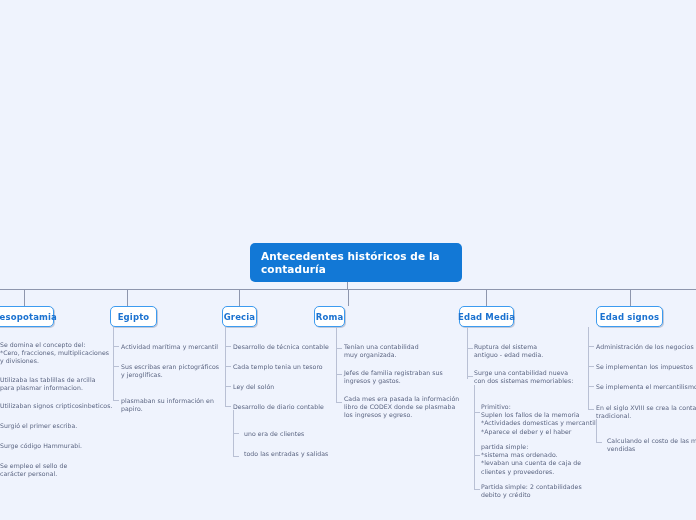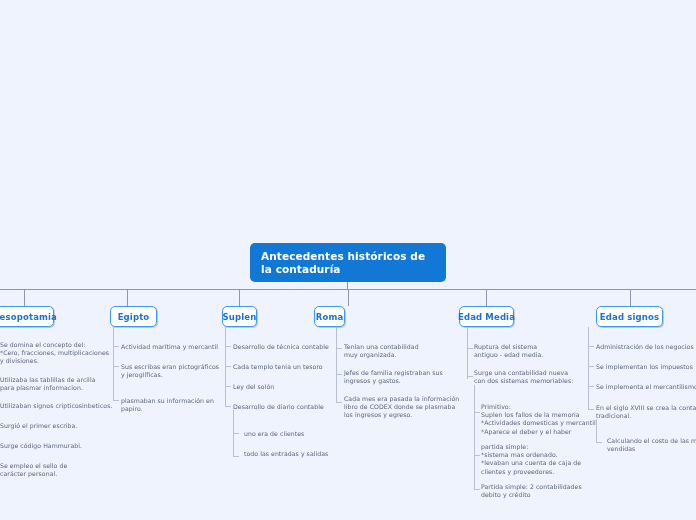--- a/index.html
+++ b/index.html
@@ -13,21 +13,21 @@
   #canvas{position:absolute;inset:0;}
 
   
   .ln{position:absolute;background:#8e96ad;}
   .ln.v{width:1px;}
   .ln.h{height:1px;}
   .ln.light{background:#b9c0d4;}
 
   
   #root-node{
-    position:absolute;left:250px;top:243px;width:196px;height:39px;
+    position:absolute;left:250px;top:243px;width:212px;height:39px;
     background:#1278d6;border-radius:5px;
     box-sizing:border-box;padding:7px 10px 4px 11px;
     color:#ffffff;font-size:10.5px;font-weight:bold;line-height:13px;
     letter-spacing:.1px;
   }
 
   
   .era-box{
     position:absolute;height:21px;
     background:#ffffff;border:1.5px solid #3c9bf0;border-radius:5px;
@@ -68,21 +68,21 @@
   <div class="ln v" style="left:486px;top:289px;height:17px;"></div>
   <div class="ln v" style="left:630px;top:289px;height:17px;"></div>
 
   <div class="era-box" style="left:-6px;top:306px;width:60px;">
       <span>Mesopotamia</span>
     </div>
   <div class="era-box" style="left:110px;top:306px;width:47px;">
       <span>Egipto</span>
     </div>
   <div class="era-box" style="left:222px;top:306px;width:35px;">
-      <span>Suplen</span>
+      <span>Grecia</span>
     </div>
   <div class="era-box" style="left:314px;top:306px;width:31px;">
       <span>Roma</span>
     </div>
   <div class="era-box" style="left:459px;top:306px;width:55px;">
       <span>Edad Media</span>
     </div>
   <div class="era-box" style="left:596px;top:306px;width:67px;">
       <span>Edad signos</span>
     </div>

